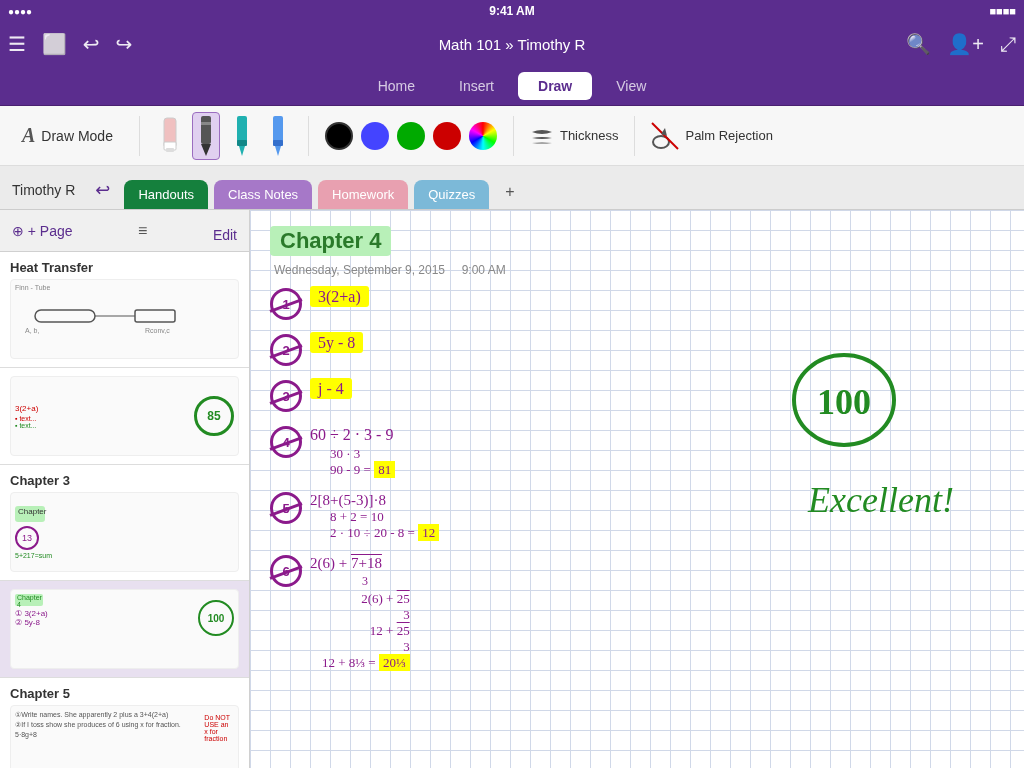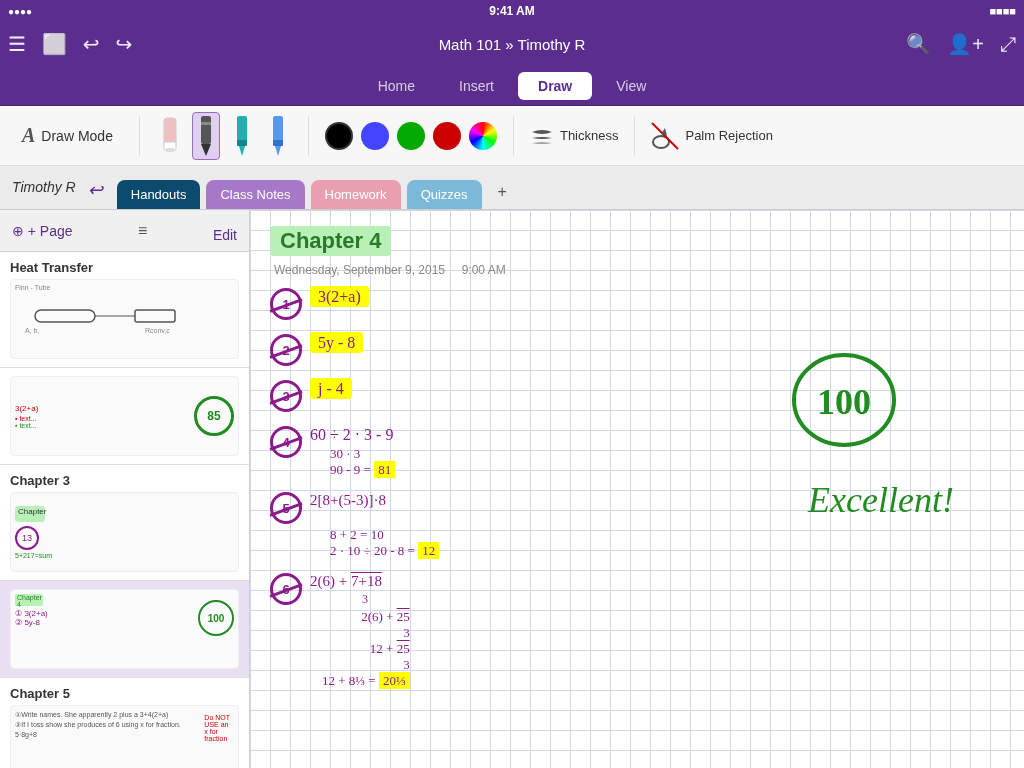--- a/index.html
+++ b/index.html
@@ -165,36 +165,36 @@
       background: #ebebeb;
       height: 44px;
       display: flex;
       align-items: flex-end;
       padding: 0 12px;
       border-bottom: 1px solid #ccc;
       gap: 6px;
     }
     .user-section {
       display: flex;
-      gap: 12px;
+      align-items: center;
+      gap: 20px;
       margin-right: 8px;
       font-size: 14px;
       color: #333;
       padding-bottom: 8px;
-      font-style: italic;
     }
     .section-tab {
       padding: 7px 14px;
       border-radius: 8px 8px 0 0;
       font-size: 13px;
       font-weight: 500;
       cursor: pointer;
       color: white;
     }
-    .section-tab.handouts { background: #0c4a6e; }
+    .section-tab.handouts { background: #15803d; }
     .section-tab.class-notes { background: #a678c8; }
     .section-tab.homework { background: #e8a0b0; }
     .section-tab.quizzes { background: #7cb9d8; }
     .add-section-btn {
       padding: 7px 10px;
       font-size: 16px;
       cursor: pointer;
       color: #555;
       padding-bottom: 8px;
     }
@@ -603,21 +603,21 @@
             <div style="font-size:13px;color:#8b1a8b;font-family:'Comic Sans MS',cursive;">30 · 3</div>
             <div style="font-size:13px;color:#8b1a8b;font-family:'Comic Sans MS',cursive;">90 - 9 = <span style="background:#ffff00;padding:1px 4px;">81</span></div>
           </div>
         </div>
       </div>
 
       <div class="math-problem">
         <div class="problem-num">5</div>
         <div>
           <div style="font-size:15px;color:#8b1a8b;font-family:'Comic Sans MS',cursive;">2[8+(5-3)]·8</div>
-          <div style="margin-left:20px;margin-top:18px;">
+          <div style="margin-left:20px;margin-top:0;">
             <div style="font-size:13px;color:#8b1a8b;font-family:'Comic Sans MS',cursive;">8 + 2 = 10</div>
             <div style="font-size:13px;color:#8b1a8b;font-family:'Comic Sans MS',cursive;">2 · 10 ÷ 20 - 8 = <span style="background:#ffff00;padding:1px 4px;">12</span></div>
           </div>
         </div>
       </div>
 
       <div class="math-problem">
         <div class="problem-num">6</div>
         <div>
           <div style="font-size:15px;color:#8b1a8b;font-family:'Comic Sans MS',cursive;">2(6) + <span style="text-decoration:overline">7+18</span><br><span style="margin-left:52px;font-size:12px;">3</span></div>

